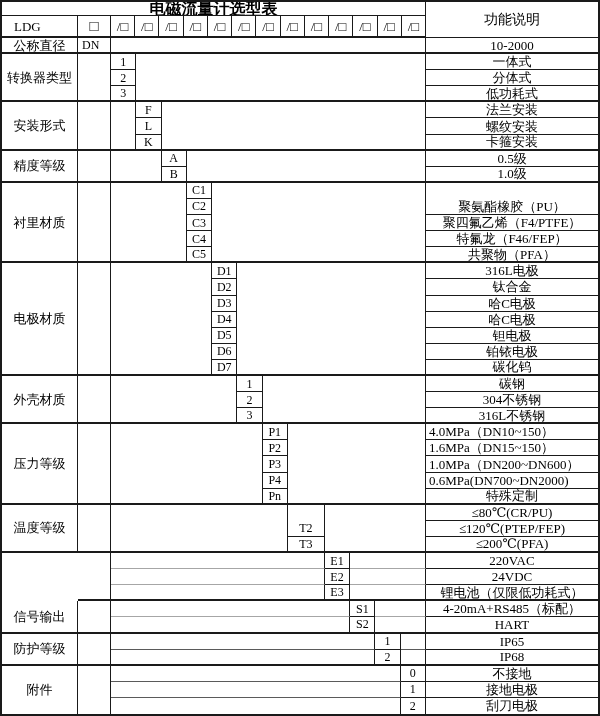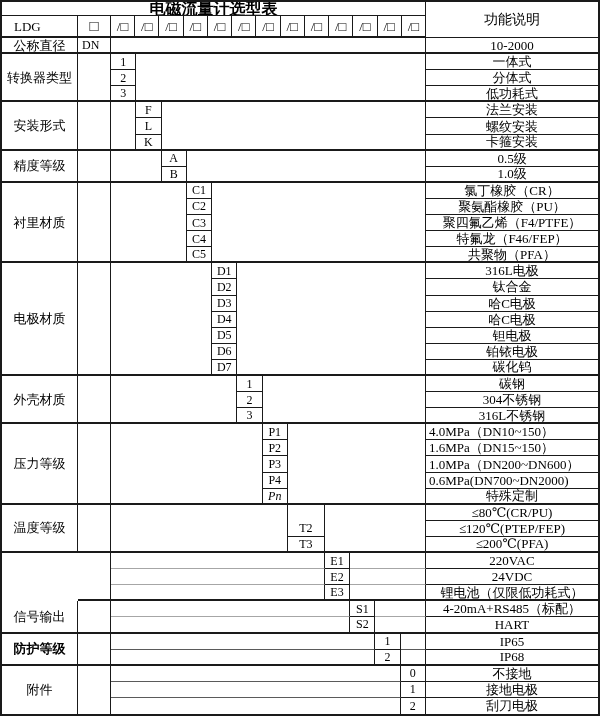--- a/index.html
+++ b/index.html
@@ -102,21 +102,20 @@
     <div class="cell desc bb2" style="grid-area: 11 / 15;">1.0级</div>
     <div class="cell lbl bb2" style="grid-area: 12 / 1 / 17;">衬里材质</div>
     <div class="cell bb2" style="grid-area: 12 / 2 / 17;"></div>
     <div class="cell bb2" style="grid-area: 12 / 3 / 17 / 6;"></div>
     <div class="cell code" style="grid-area: 12 / 6;">C1</div>
     <div class="cell code" style="grid-area: 13 / 6;">C2</div>
     <div class="cell code" style="grid-area: 14 / 6;">C3</div>
     <div class="cell code" style="grid-area: 15 / 6; text-align: center;">C4</div>
     <div class="cell code bb2" style="grid-area: 16 / 6;">C5</div>
     <div class="cell bb2" style="grid-area: 12 / 7 / 17 / 15;"></div>
-    <div class="cell desc" style="grid-area: 12 / 15;">氯丁橡胶（CR）</div>
     <div class="cell desc" style="grid-area: 13 / 15;">聚氨酯橡胶（PU）</div>
     <div class="cell desc" style="grid-area: 14 / 15;">聚四氟乙烯（F4/PTFE）</div>
     <div class="cell desc" style="grid-area: 15 / 15;">特氟龙（F46/FEP）</div>
     <div class="cell desc bb2" style="grid-area: 16 / 15;">共聚物（PFA）</div>
     <div class="cell lbl bb2" style="grid-area: 17 / 1 / 24;">电极材质</div>
     <div class="cell bb2" style="grid-area: 17 / 2 / 24;"></div>
     <div class="cell bb2" style="grid-area: 17 / 3 / 24 / 7;"></div>
     <div class="cell code" style="grid-area: 17 / 7;">D1</div>
     <div class="cell code" style="grid-area: 18 / 7;">D2</div>
     <div class="cell code" style="grid-area: 19 / 7;">D3</div>
@@ -142,21 +141,21 @@
     <div class="cell desc" style="grid-area: 24 / 15;">碳钢</div>
     <div class="cell desc" style="grid-area: 25 / 15;">304不锈钢</div>
     <div class="cell desc bb2" style="grid-area: 26 / 15; text-align: center;">316L不锈钢</div>
     <div class="cell lbl bb2" style="grid-area: 27 / 1 / 32;">压力等级</div>
     <div class="cell bb2" style="grid-area: 27 / 2 / 32;"></div>
     <div class="cell bb2" style="grid-area: 27 / 3 / 32 / 9;"></div>
     <div class="cell code" style="grid-area: 27 / 9;">P1</div>
     <div class="cell code" style="grid-area: 28 / 9;">P2</div>
     <div class="cell code" style="grid-area: 29 / 9;">P3</div>
     <div class="cell code" style="grid-area: 30 / 9;">P4</div>
-    <div class="cell code bb2" style="grid-area: 31 / 9; font-style: italic;">Pn</div>
+    <div class="cell code bb2" style="grid-area: 31 / 9;">Pn</div>
     <div class="cell bb2" style="grid-area: 27 / 10 / 32 / 15;"></div>
     <div class="cell desc left" style="grid-area: 27 / 15;">4.0MPa（DN10~150）</div>
     <div class="cell desc left" style="grid-area: 28 / 15;">1.6MPa（DN15~150）</div>
     <div class="cell desc left" style="grid-area: 29 / 15;">1.0MPa（DN200~DN600）</div>
     <div class="cell desc left" style="grid-area: 30 / 15;">0.6MPa(DN700~DN2000)</div>
     <div class="cell desc bb2" style="grid-area: 31 / 15;">特殊定制</div>
     <div class="cell lbl bb2" style="grid-area: 32 / 1 / 35;">温度等级</div>
     <div class="cell bb2" style="grid-area: 32 / 2 / 35;"></div>
     <div class="cell bb2" style="grid-area: 32 / 3 / 35 / 10;"></div>
     <div class="cell code" style="grid-area: 32 / 10; margin-left: 36px;">T1</div>
@@ -182,21 +181,21 @@
     <div class="cell lbl bb2" style="grid-area: 38 / 1 / 40;">信号输出</div>
     <div class="cell bb2" style="grid-area: 38 / 2 / 40;"></div>
     <div class="cell rule-light" style="grid-area: 38 / 3 / auto / 12;"></div>
     <div class="cell bb2" style="grid-area: 39 / 3 / auto / 12;"></div>
     <div class="cell code" style="grid-area: 38 / 12;">S1</div>
     <div class="cell code bb2" style="grid-area: 39 / 12;">S2</div>
     <div class="cell rule-light" style="grid-area: 38 / 13 / auto / 15;"></div>
     <div class="cell bb2" style="grid-area: 39 / 13 / auto / 15;"></div>
     <div class="cell desc" style="grid-area: 38 / 15;">4-20mA+RS485（标配）</div>
     <div class="cell desc bb2" style="grid-area: 39 / 15;">HART</div>
-    <div class="cell lbl bb2" style="grid-area: 40 / 1 / 42; font-weight: bold;">防护等级</div>
+    <div class="cell lbl bb2" style="grid-area: 40 / 1 / 42;">防护等级</div>
     <div class="cell bb2" style="grid-area: 40 / 2 / 42;"></div>
     <div class="cell rule-dark" style="grid-area: 40 / 3 / auto / 13;"></div>
     <div class="cell bb2" style="grid-area: 41 / 3 / auto / 13;"></div>
     <div class="cell code" style="grid-area: 40 / 13;">1</div>
     <div class="cell code bb2" style="grid-area: 41 / 13;">2</div>
     <div class="cell rule-dark" style="grid-area: 40 / 14 / auto / 15;"></div>
     <div class="cell bb2" style="grid-area: 41 / 14 / auto / 15;"></div>
     <div class="cell desc" style="grid-area: 40 / 15;">IP65</div>
     <div class="cell desc bb2" style="grid-area: 41 / 15;">IP68</div>
     <div class="cell lbl noB" style="grid-area: 42 / 1 / 45;">附件</div>

